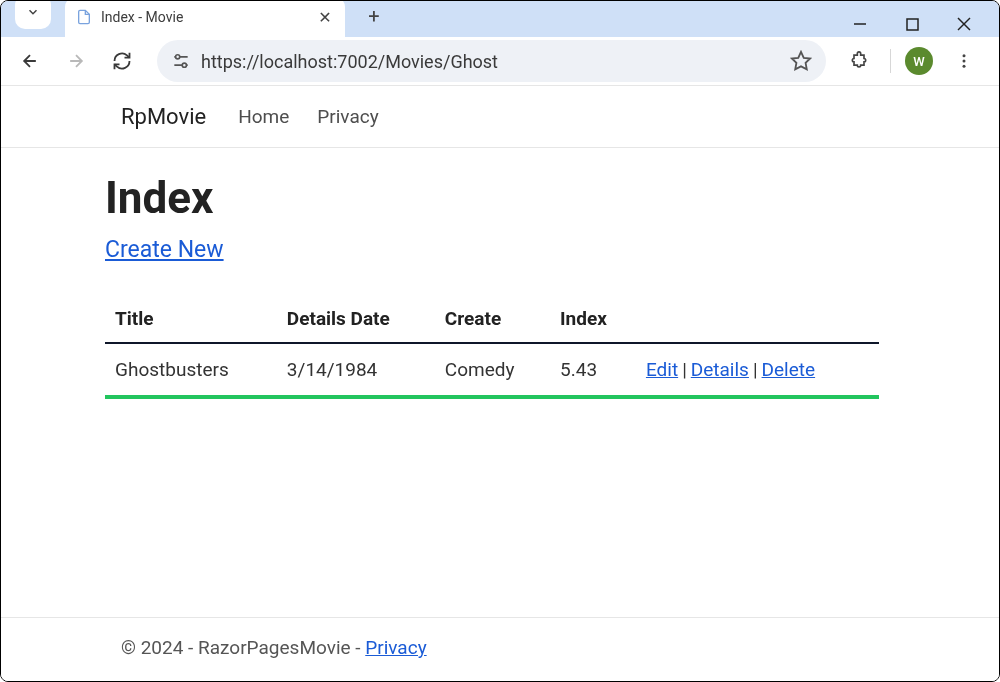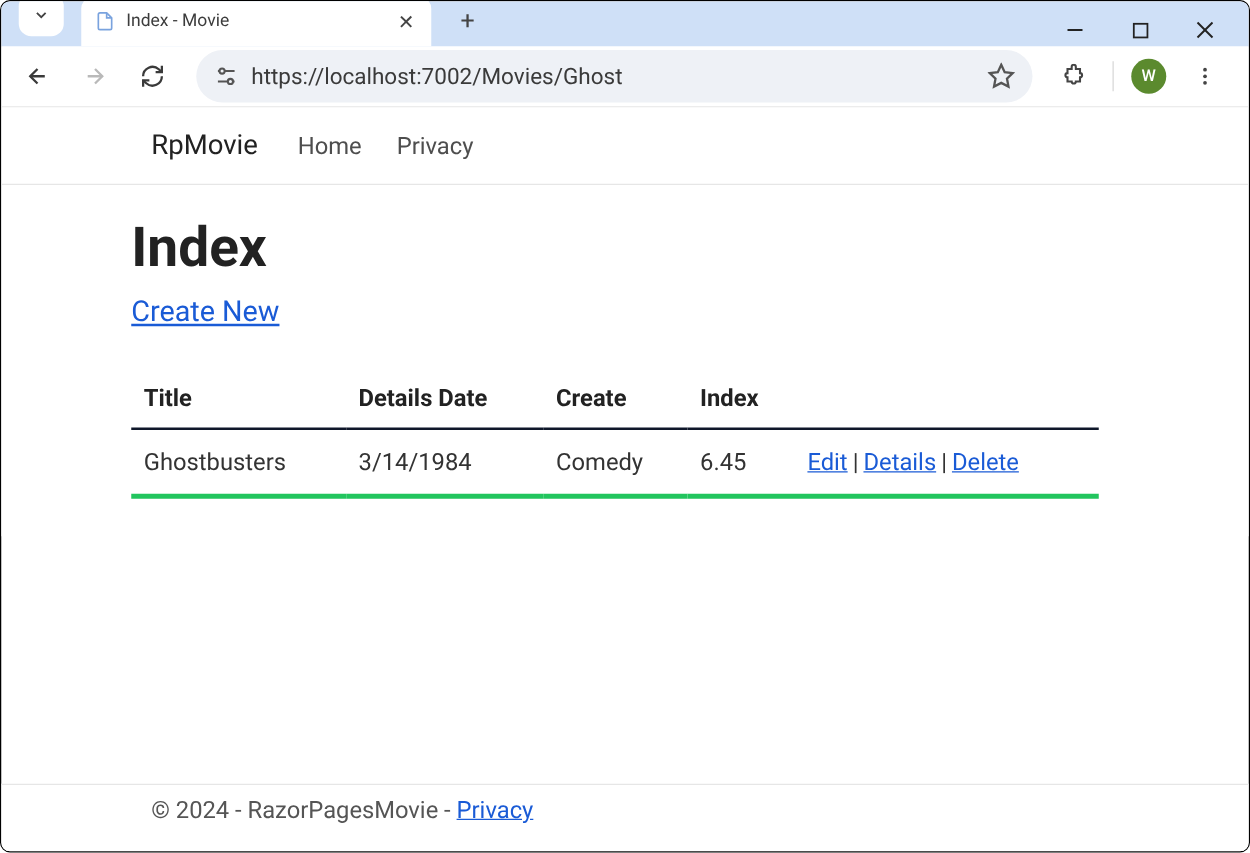--- a/index.html
+++ b/index.html
@@ -243,21 +243,21 @@
     .row-actions .sep {
       color: #333;
       margin: 0 4px;
     }
     footer {
       position: absolute;
       bottom: 0;
       left: 0;
       right: 0;
       border-top: 1px solid #e6e6e6;
-      padding: 8px 120px 22px 120px;
+      padding: 18px 120px 22px 120px;
       font-size: 19px;
       color: #555;
       background: #fff;
     }
     footer a {
       color: #1a5bd6;
       text-decoration: underline;
       cursor: pointer;
     }
     svg { display: block; }
@@ -376,21 +376,21 @@
           <th>Create</th>
           <th>Index</th>
           <th></th>
         </tr>
       </thead>
       <tbody>
         <tr>
           <td>Ghostbusters</td>
           <td>3/14/1984</td>
           <td>Comedy</td>
-          <td>6.45</td>
+          <td>5.43</td>
           <td class="row-actions">
             <a>Edit</a><span class="sep">|</span><a>Details</a><span class="sep">|</span><a>Delete</a>
           </td>
         </tr>
       </tbody>
     </table>
   </div>
 </div>
 
 <footer>

